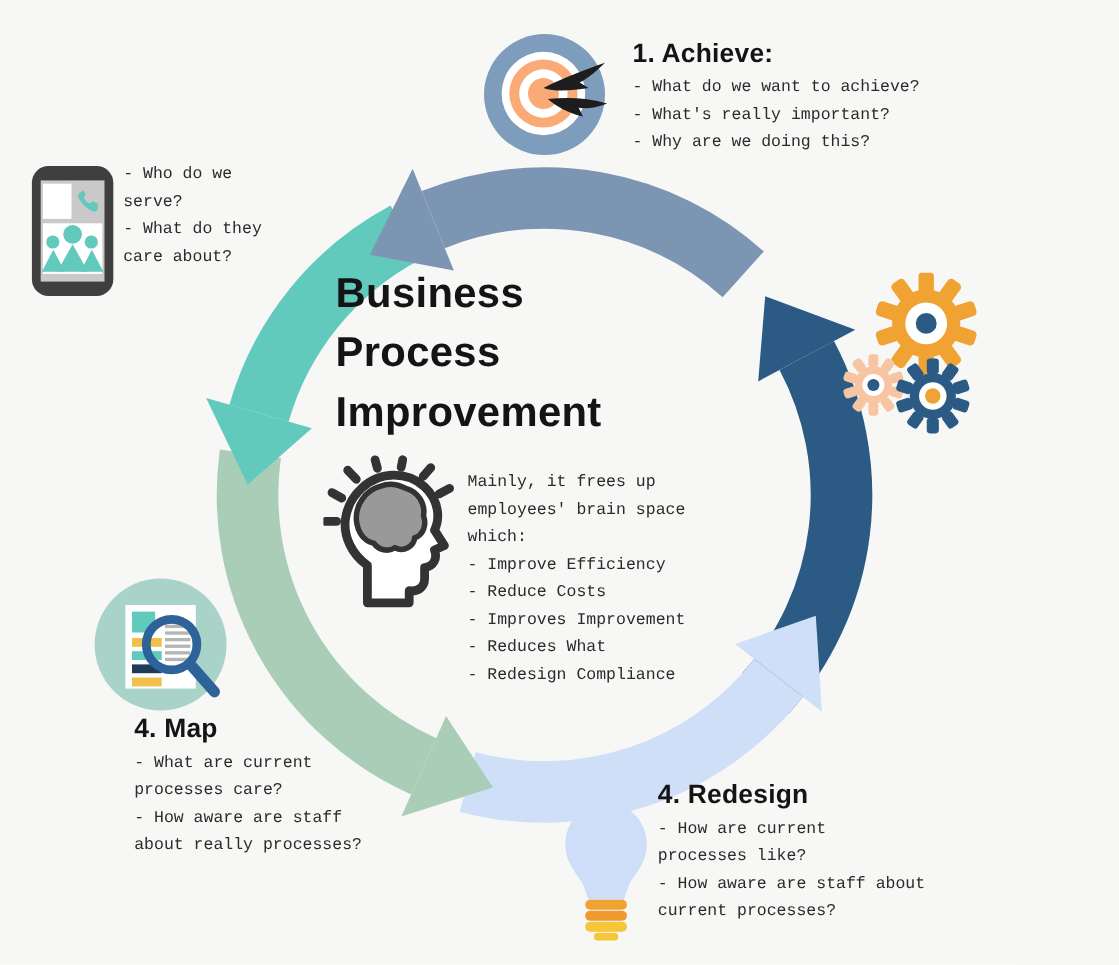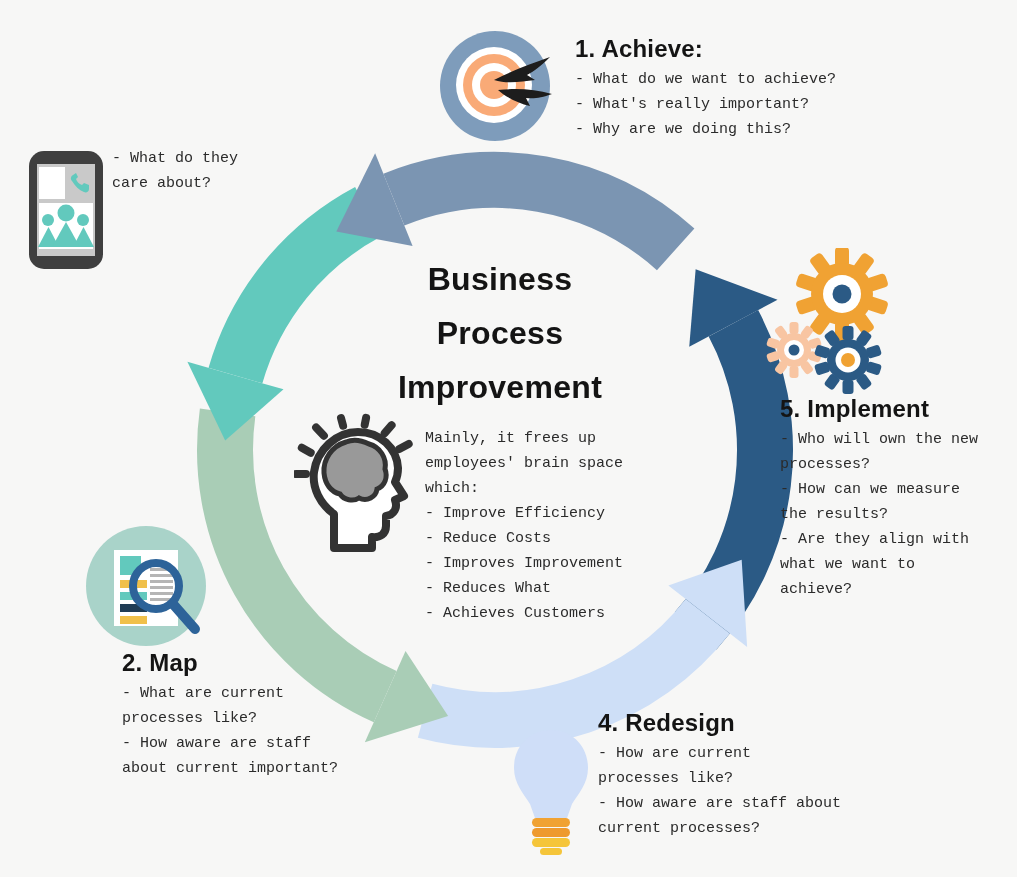--- a/index.html
+++ b/index.html
@@ -15,22 +15,22 @@
   .ring{position:absolute;left:0;top:0;}
   .abs{position:absolute;}
   .heading{
     font-size:24px;font-weight:700;color:var(--heading,#141414);
     line-height:30px;margin-bottom:3px;letter-spacing:.2px;
   }
   .item{
     font-size:15px;line-height:25px;white-space:pre-line;font-family:Liberation Mono, monospace;
   }
   .title{
-    position:absolute;left:305px;top:252px;width:390px;
-    text-align:center;font-size:32px;line-height:54px;font-weight:700;
+    position:absolute;left:305px;top:240px;width:390px;
+    font-size:38px;line-height:54px;font-weight:700;
     color:var(--heading,#141414);white-space:pre-line;letter-spacing:.3px;
   }
   .center-note{position:absolute;left:425px;top:426px;width:255px;} .f-teal{fill:var(--teal)} .f-navy{fill:var(--navy)}
   .f-orange{fill:var(--orange)} .f-peach{fill:var(--peach)}
   .f-white{fill:#ffffff}
 </style>
 </head>
 <body>
 
 <div class="canvas">
@@ -73,20 +73,22 @@
     <g class="f-teal">
       <circle cx="20" cy="70" r="6"></circle>
         <polygon points="10,97 31,97 20.5,77"></polygon>
       <circle cx="55" cy="70" r="6"></circle>
         <polygon points="45,97 66,97 55.5,77"></polygon>
       <circle cx="38" cy="63" r="8.5"></circle>
         <polygon points="24,97 52,97 38,72"></polygon>
     </g>
   </svg>
   <div class="abs" style="left:112px;top:146px;width:165px">
+    <div class="item">- Who do we
+serve?</div>
     <div class="item">- What do they
 care about?</div>
   </div>
 
   <div class="title">Business
 Process
 Improvement</div>
 
   <svg class="abs" style="left:294px;top:412px" width="130" height="142" viewBox="0 0 130 142">
     <g stroke="var(--outline-dark)" stroke-width="8" stroke-linecap="round">
@@ -102,21 +104,21 @@
     <path d="M52 30 C38 34 29 47 30 61 C31 72 37 80 46 82 C50 88 59 90 65 86 C73 90 82 85 83 77 C91 74 94 65 91 57 C93 46 86 35 75 32 C67 28 59 27 52 30 Z" style="fill:var(--brain-gray)" stroke="var(--outline-dark)" stroke-width="5"></path>
   </svg>
   <div class="center-note">
     <div class="item">Mainly, it frees up
 employees' brain space
 which:</div>
     <div class="item">- Improve Efficiency</div>
     <div class="item">- Reduce Costs</div>
     <div class="item">- Improves Improvement</div>
     <div class="item">- Reduces What</div>
-    <div class="item">- Achieves Customers</div>
+    <div class="item">- Redesign Compliance</div>
   </div>
 
   <svg class="abs" style="left:764px;top:248px" width="150" height="150" viewBox="0 0 150 150">
     <g transform="translate(78,46)" class="f-orange">
       <g>
         <rect x="-7" y="-47" width="14" height="20" rx="4"></rect>
         <rect x="-7" y="-47" width="14" height="20" rx="4" transform="rotate(36)"></rect>
         <rect x="-7" y="-47" width="14" height="20" rx="4" transform="rotate(72)"></rect>
         <rect x="-7" y="-47" width="14" height="20" rx="4" transform="rotate(108)"></rect>
         <rect x="-7" y="-47" width="14" height="20" rx="4" transform="rotate(144)"></rect>
@@ -158,30 +160,20 @@
         <rect x="-5.5" y="-34" width="11" height="14" rx="3" transform="rotate(216)"></rect>
         <rect x="-5.5" y="-34" width="11" height="14" rx="3" transform="rotate(252)"></rect>
         <rect x="-5.5" y="-34" width="11" height="14" rx="3" transform="rotate(288)"></rect>
         <rect x="-5.5" y="-34" width="11" height="14" rx="3" transform="rotate(324)"></rect>
       </g>
       <circle r="21"></circle>
       <circle r="12.5" class="f-white"></circle>
       <circle r="7" class="f-orange"></circle>
     </g>
   </svg>
-  <div class="abs" style="left:780px;top:394px;width:235px">
-    <div class="heading">5. Implement</div>
-    <div class="item">- Who will own the new
-processes?</div>
-    <div class="item">- How can we measure
-the results?</div>
-    <div class="item">- Are they align with
-what we want to
-achieve?</div>
-  </div>
 
   <svg class="abs" style="left:84px;top:524px" width="124" height="124" viewBox="0 0 124 124">
     <circle cx="62" cy="62" r="60" style="fill:var(--map-circle)"></circle>
     <rect x="30" y="26" width="64" height="76" class="f-white"></rect>
     <rect x="36" y="32" width="21" height="19" class="f-teal"></rect>
     <rect x="36" y="56" width="27" height="8" style="fill:var(--gold)"></rect>
     <rect x="36" y="68" width="27" height="8" class="f-teal"></rect>
     <rect x="36" y="80" width="27" height="8" style="fill:var(--dark-navy)"></rect>
     <rect x="36" y="92" width="27" height="8" style="fill:var(--gold)"></rect>
     <g style="fill:var(--doc-gray)">
@@ -191,25 +183,25 @@
         <rect x="66" y="62" width="23" height="3"></rect>
       <rect x="66" y="68" width="23" height="3"></rect>
         <rect x="66" y="74" width="23" height="3"></rect>
     </g>
     <g>
       <circle cx="72" cy="62" r="23" fill="none" stroke="var(--magnifier-blue)" stroke-width="8"></circle>
       <line x1="89" y1="80" x2="111" y2="105" stroke="var(--magnifier-blue)" stroke-width="10" stroke-linecap="round"></line>
     </g>
   </svg>
   <div class="abs" style="left:122px;top:648px;width:225px">
-    <div class="heading">2. Map</div>
+    <div class="heading">4. Map</div>
     <div class="item">- What are current
-processes like?</div>
+processes care?</div>
     <div class="item">- How aware are staff
-about current important?</div>
+about really processes?</div>
   </div>
 
   <svg class="abs" style="left:503px;top:726px" width="96" height="134" viewBox="0 0 96 134">
     <path d="M48 4 C69 4 85 20 85 42 C85 58 75 68 69 78 L64 92 L32 92 L27 78 C21 68 11 58 11 42 C11 20 27 4 48 4 Z" style="fill:var(--bulb-blue)"></path>
     <g>
       <rect x="29" y="92" width="38" height="9" rx="4.5" style="fill:var(--orange)"></rect>
       <rect x="29" y="102" width="38" height="9" rx="4.5" style="fill:var(--stripe-orange)"></rect>
       <rect x="29" y="112" width="38" height="9" rx="4.5" style="fill:var(--stripe-yellow)"></rect>
       <rect x="37" y="122" width="22" height="7" rx="3.5" style="fill:var(--stripe-yellow)"></rect>
     </g>

